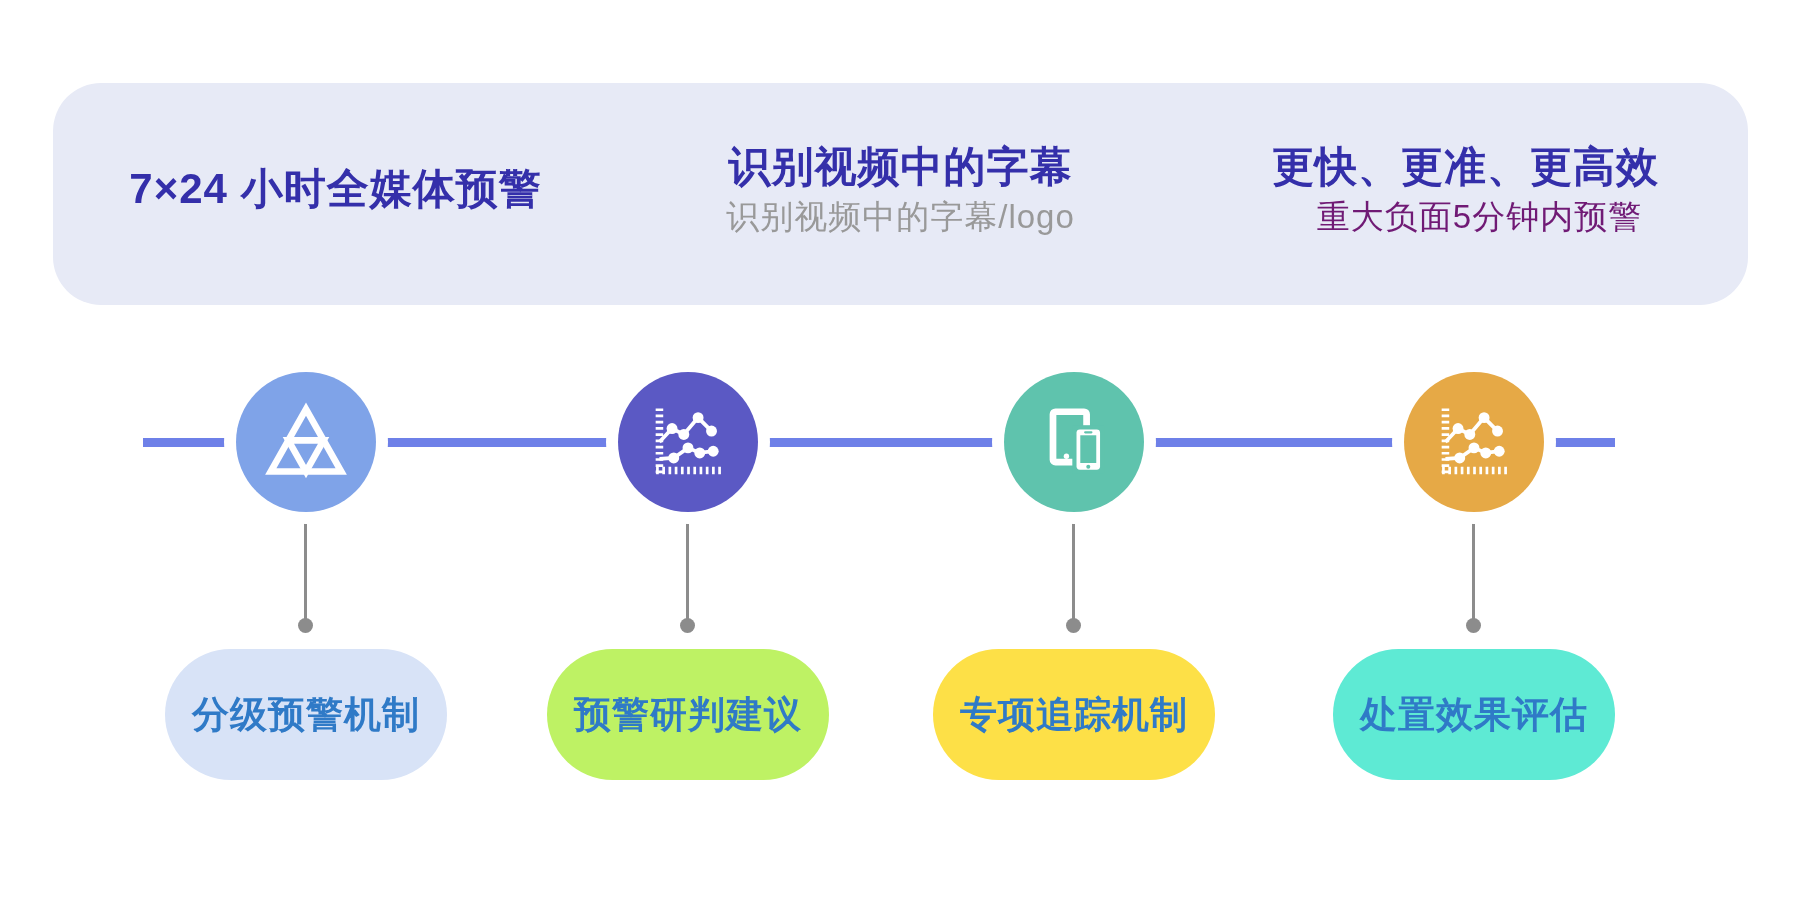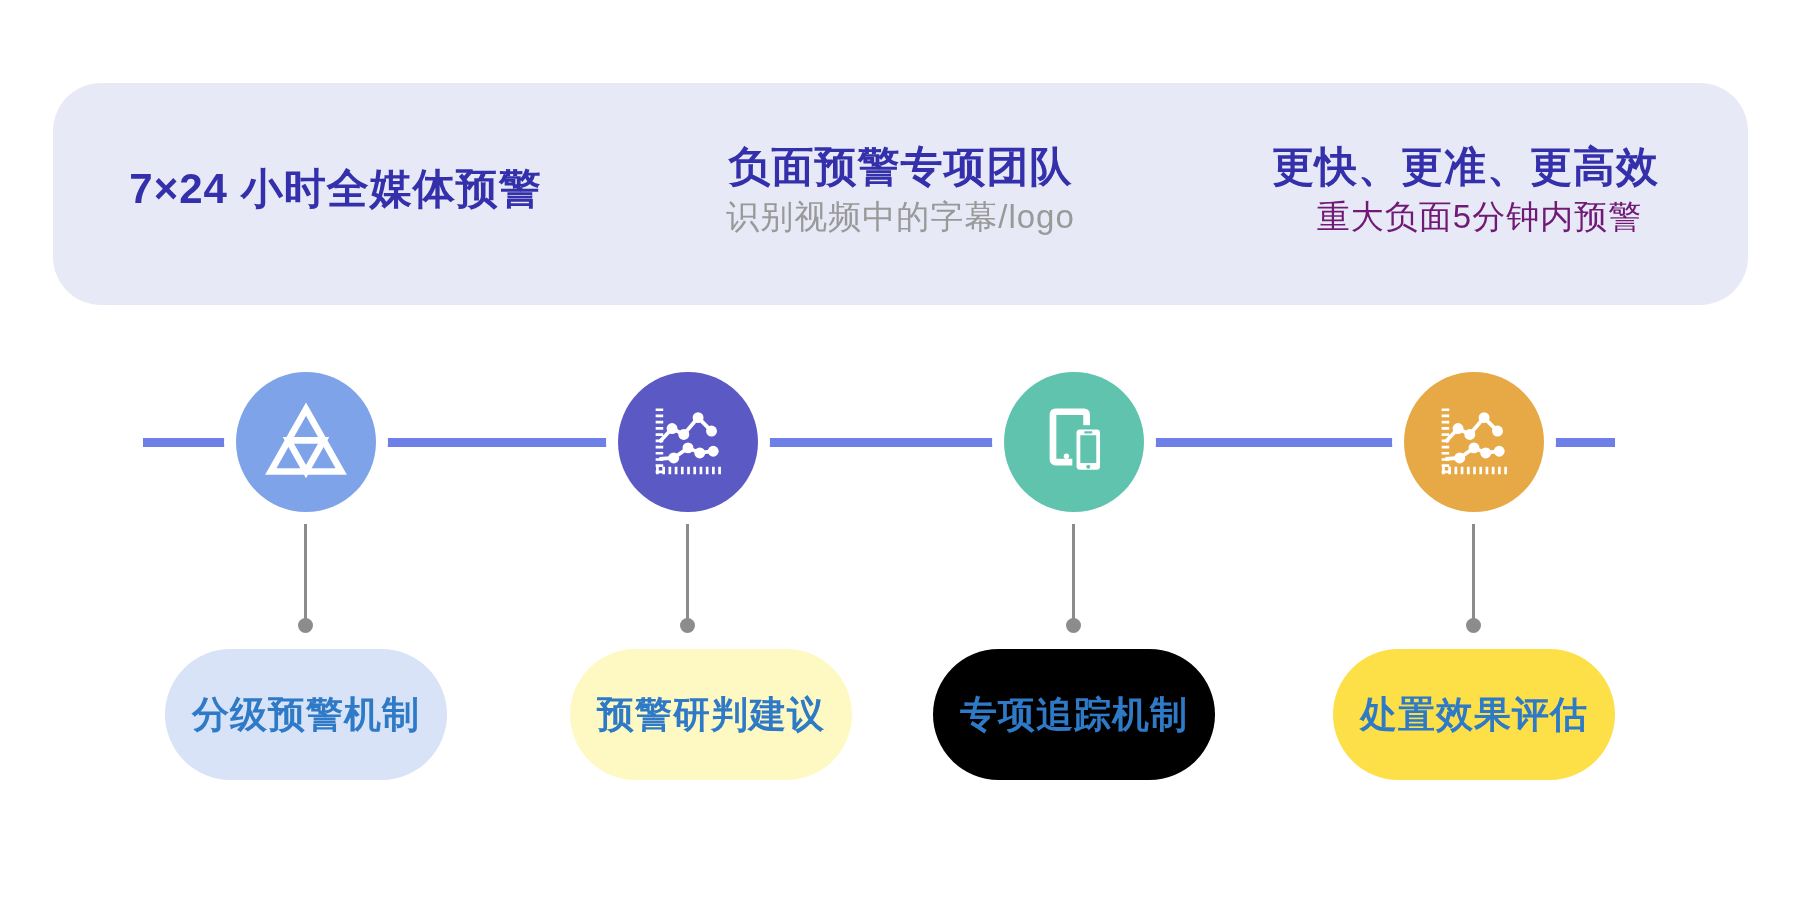--- a/index.html
+++ b/index.html
@@ -52,21 +52,21 @@
 </head>
 <body>
 
 <div id="stage">
 
   <div class="banner" style="background: rgb(231, 234, 246);">
     <div class="banner-col">
       <div class="banner-title" style="color: rgb(52, 47, 170);">7×24 小时全媒体预警</div>
     </div>
     <div class="banner-col">
-      <div class="banner-title" style="color: rgb(52, 47, 170);">负面预警专项团队</div>
+      <div class="banner-title" style="color: rgb(52, 47, 170);">识别视频中的字幕</div>
       <div class="banner-sub" style="color: rgb(153, 153, 153);">识别视频中的字幕/logo</div>
     </div>
     <div class="banner-col">
       <div class="banner-title" style="color: rgb(52, 47, 170);">更快、更准、更高效</div>
       <div class="banner-sub" style="color: #701a75; margin-left: 28px;">重大负面5分钟内预警</div>
     </div>
   </div>
 
   <div class="hline" style="background: rgb(110, 128, 232);"></div>
 
@@ -93,38 +93,38 @@
         <circle cx="78" cy="37" r="6.5" fill="#ffffff"></circle>
       <polyline points="16,70 33,69 50,57 64,63 80,61" fill="none" stroke="#ffffff" stroke-width="4.5"></polyline>
       <circle cx="33" cy="69" r="6.5" fill="#ffffff"></circle>
         <circle cx="50" cy="57" r="6.5" fill="#ffffff"></circle>
       <circle cx="64" cy="63" r="6.5" fill="#ffffff"></circle>
         <circle cx="80" cy="61" r="6.5" fill="#ffffff"></circle>
     </svg>
   </div>
   <div class="vline" style="left: 686px; background: rgb(140, 140, 140);"></div>
   <div class="vdot" style="left: 680px; background: rgb(140, 140, 140);"></div>
-  <div class="pill" style="left: 570px; background: #fef9c3;">
+  <div class="pill" style="left: 547px; background: #bef264;">
     <div class="pill-label" style="color: rgb(47, 122, 199);">预警研判建议</div>
   </div>
 
   <div class="circle" style="left: 1004px; background: rgb(95, 195, 173); color: rgb(95, 195, 173);">
     <svg class="icon-svg" width="84" height="84" viewBox="0 0 100 100">
       <rect x="25" y="14" width="40" height="60" rx="3" fill="none" stroke="#ffffff" stroke-width="8"></rect>
       <circle cx="41" cy="67" r="3.2" fill="#ffffff"></circle>
       <rect x="48" y="30" width="38" height="58" fill="currentColor"></rect>
       <rect x="53" y="35" width="28" height="48" rx="4" fill="#ffffff"></rect>
       <rect x="57.5" y="42" width="19" height="33" fill="currentColor"></rect>
       <rect x="62" y="37.2" width="10" height="2.6" rx="1.3" fill="currentColor"></rect>
       <circle cx="67" cy="79.5" r="2.4" fill="currentColor"></circle>
     </svg>
   </div>
   <div class="vline" style="left: 1072px; background: rgb(140, 140, 140);"></div>
   <div class="vdot" style="left: 1066px; background: rgb(140, 140, 140);"></div>
-  <div class="pill" style="left: 933px; background: #000000;">
+  <div class="pill" style="left: 933px; background: #fde047;">
     <div class="pill-label" style="color: rgb(47, 122, 199);">专项追踪机制</div>
   </div>
 
   <div class="circle" style="left: 1404px; background: rgb(230, 169, 70); color: rgb(230, 169, 70);">
     <svg class="icon-svg" width="84" height="84" viewBox="0 0 100 100">
       <line x1="16" y1="10" x2="16" y2="88" stroke="#ffffff" stroke-width="9" stroke-dasharray="3.2 4.2"></line>
       <line x1="12" y1="84" x2="92" y2="84" stroke="#ffffff" stroke-width="9" stroke-dasharray="3.2 4.2"></line>
       <polyline points="16,50 31,34 45,41 62,21 78,37" fill="none" stroke="#ffffff" stroke-width="4.5"></polyline>
       <circle cx="31" cy="34" r="6.5" fill="#ffffff"></circle>
         <circle cx="45" cy="41" r="6.5" fill="#ffffff"></circle>
@@ -132,17 +132,17 @@
         <circle cx="78" cy="37" r="6.5" fill="#ffffff"></circle>
       <polyline points="16,70 33,69 50,57 64,63 80,61" fill="none" stroke="#ffffff" stroke-width="4.5"></polyline>
       <circle cx="33" cy="69" r="6.5" fill="#ffffff"></circle>
         <circle cx="50" cy="57" r="6.5" fill="#ffffff"></circle>
       <circle cx="64" cy="63" r="6.5" fill="#ffffff"></circle>
         <circle cx="80" cy="61" r="6.5" fill="#ffffff"></circle>
     </svg>
   </div>
   <div class="vline" style="left: 1472px; background: rgb(140, 140, 140);"></div>
   <div class="vdot" style="left: 1466px; background: rgb(140, 140, 140);"></div>
-  <div class="pill" style="left: 1333px; background: #fde047;">
+  <div class="pill" style="left: 1333px; background: #5eead4;">
     <div class="pill-label" style="color: rgb(47, 122, 199);">处置效果评估</div>
   </div>
 
 </div>
 
 </body></html>

